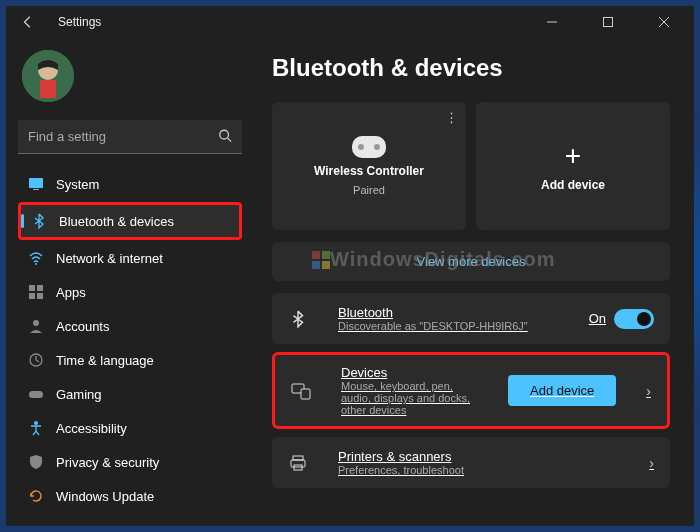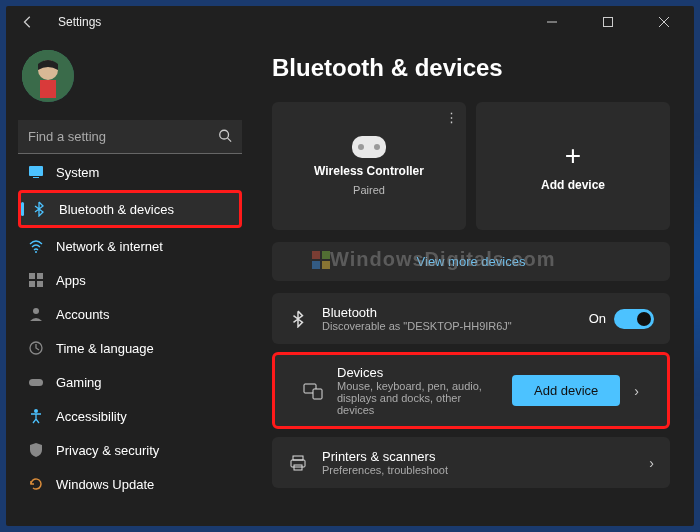--- a/index.html
+++ b/index.html
@@ -75,21 +75,21 @@
   border-radius: 50%;
   background: linear-gradient(135deg, #4a6, #246);
   display: flex;
   align-items: center;
   justify-content: center;
   overflow: hidden;
 }
 .avatar svg { width: 52px; height: 52px; }
 .search {
   position: relative;
-  margin: 2px 0 2px 0;
+  margin: 2px 0 14px 0;
 }
 .search input {
   width: 100%;
   background: #2d2d2d;
   border: none;
   border-bottom: 1px solid #666;
   color: #fff;
   padding: 9px 32px 9px 10px;
   font-size: 13px;
   outline: none;
@@ -197,22 +197,23 @@
   font-size: 13px;
   margin-bottom: 12px;
   cursor: pointer;
 }
 .row {
   background: #2b2b2b;
   border-radius: 6px;
   display: flex;
   align-items: center;
   padding: 12px 16px;
-  gap: 14px;
+  gap: 30px;
   margin-bottom: 8px;
+  text-decoration: underline;
 }
 .row .row-ico {
   width: 20px; height: 20px;
   display: flex;
   align-items: center;
   justify-content: center;
   color: #ddd;
 }
 .row .row-text { flex: 1; }
 .row .row-title { font-size: 13px; }
@@ -453,21 +454,21 @@
           <div class="row-sub">Discoverable as "DESKTOP-HH9IR6J"</div>
         </div>
         <div class="toggle">
           <span>On</span>
           <div class="toggle-track">
             <div class="toggle-thumb"></div>
           </div>
         </div>
       </div>
 
-      <div class="row highlight-red" style="padding:10px 28px;">
+      <div class="row highlight-red" style="padding:10px 16px;">
         <div class="row-ico">
           <svg width="20" height="20" viewBox="0 0 20 20">
               <rect x="1" y="3" width="12" height="9" rx="1" stroke="#ddd" fill="none"></rect>
               <rect x="10" y="8" width="9" height="10" rx="1" stroke="#ddd" fill="#2b2b2b"></rect>
             </svg>
         </div>
         <div class="row-text">
           <div class="row-title">Devices</div>
           <div class="row-sub">Mouse, keyboard, pen, audio, displays and docks, other devices</div>
         </div>

